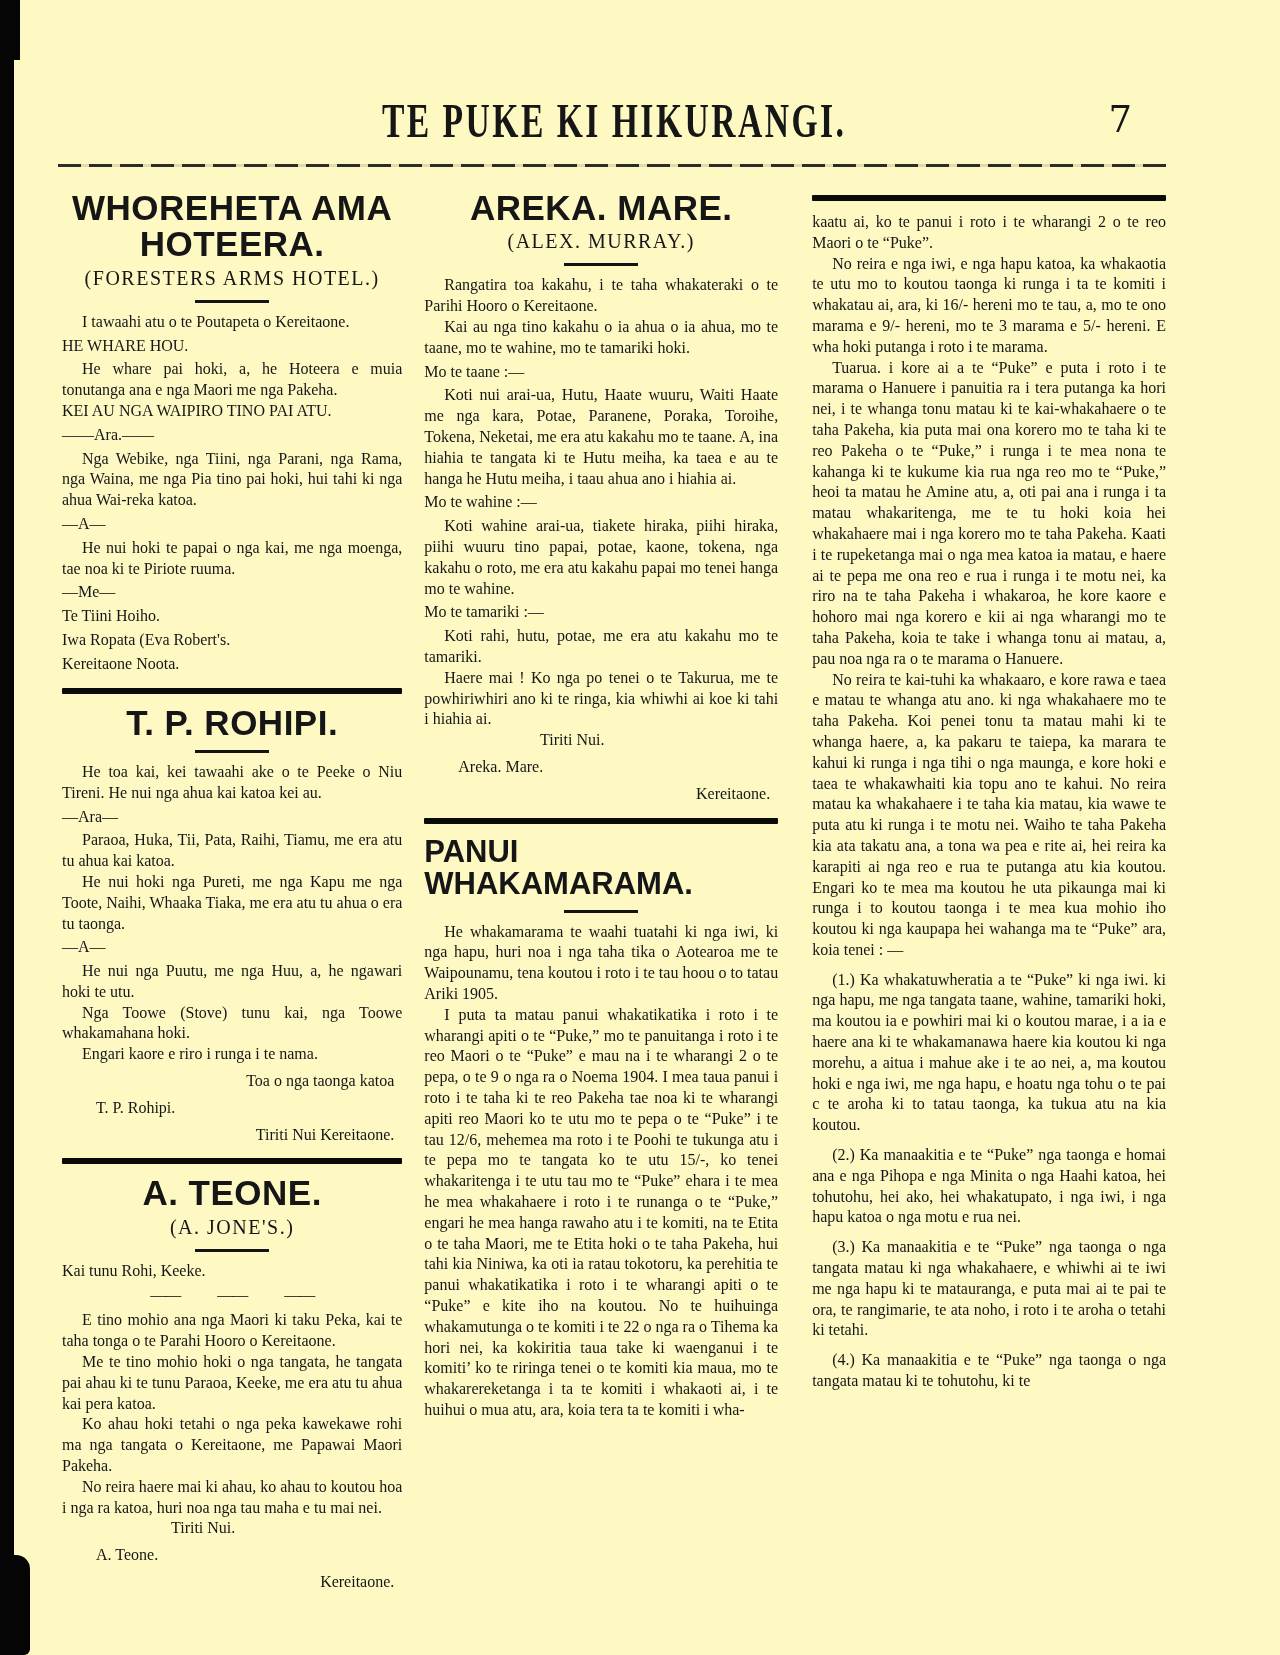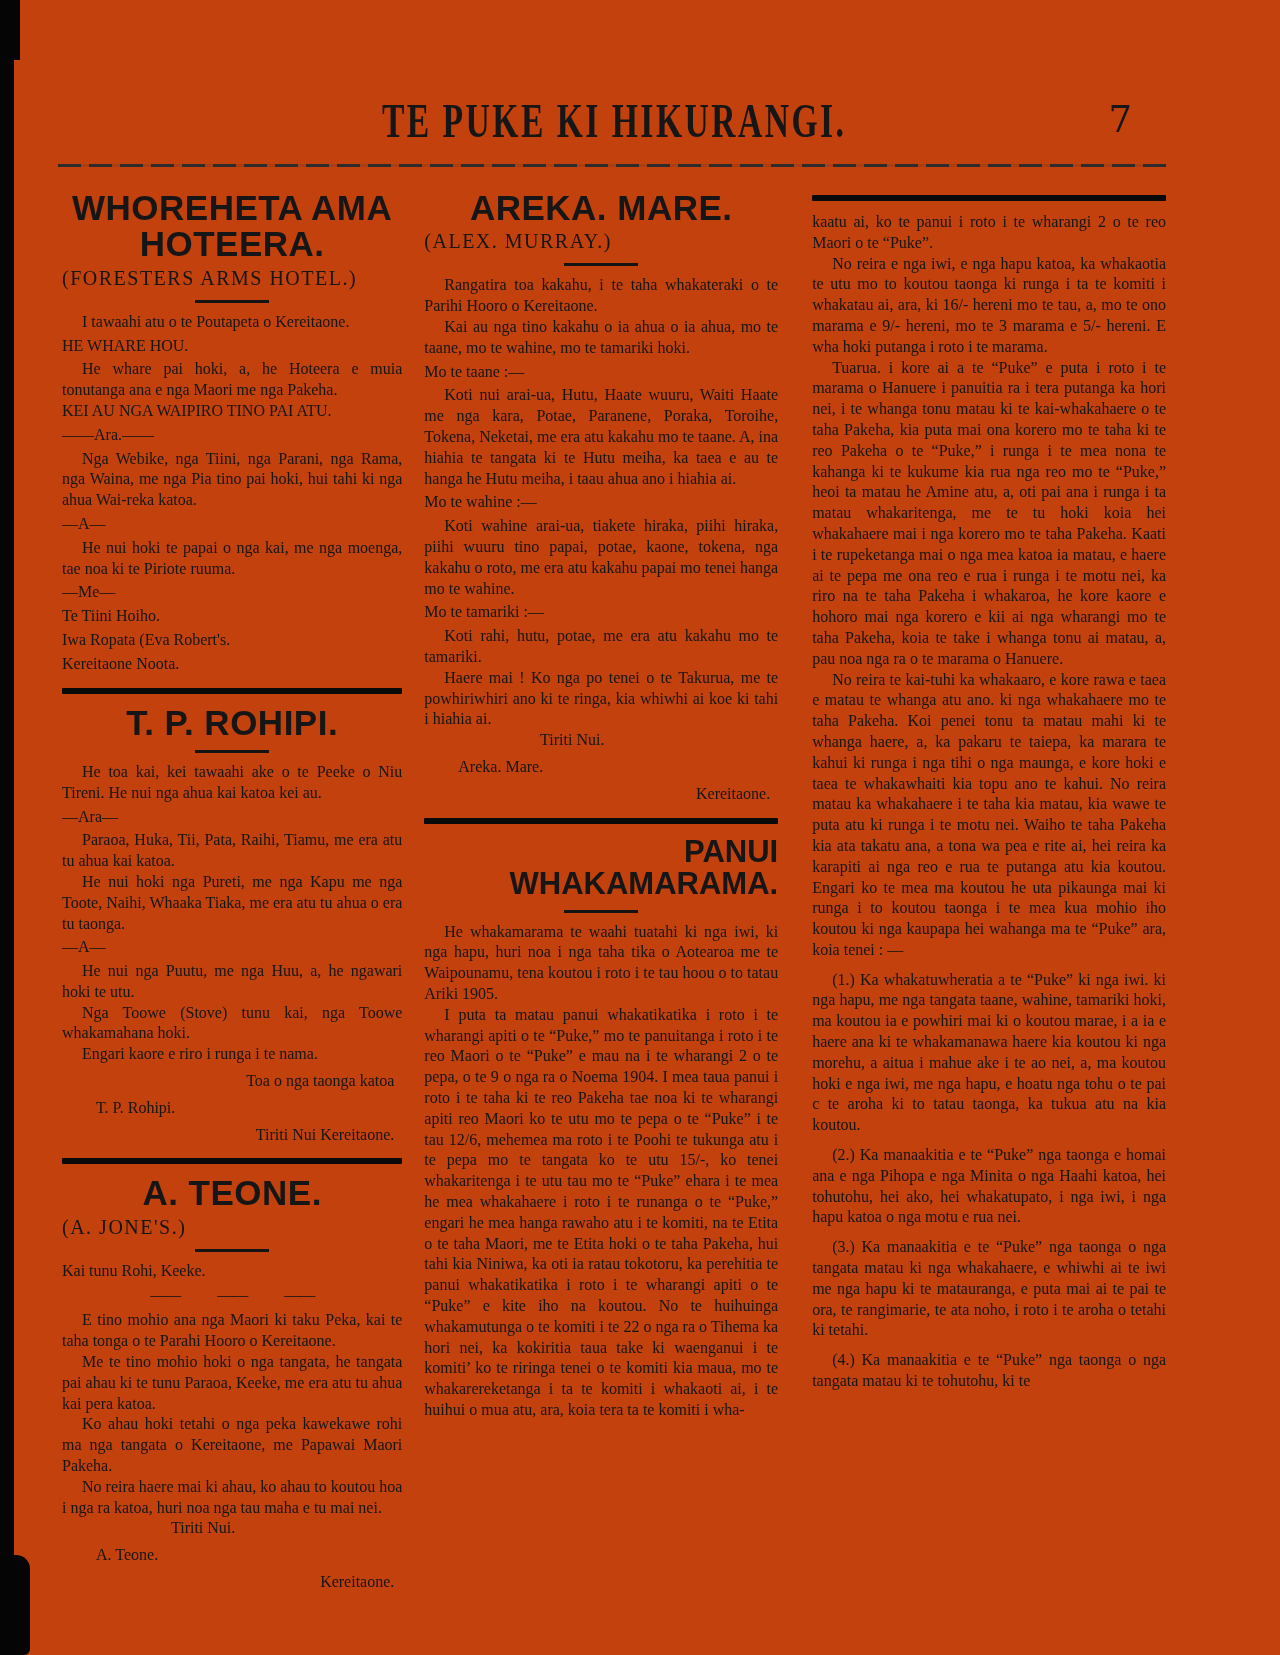--- a/index.html
+++ b/index.html
@@ -1,18 +1,18 @@
 <!DOCTYPE html>
 <html><head>
 <meta charset="utf-8">
 <style>
   html,body { margin:0; padding:0; background:#e8e8e4; }
   .page {
     position:relative; width:1280px; height:1655px;
-    background:#c2410c; overflow:hidden; color:#161616;
+    background:#fef9c3; overflow:hidden; color:#161616;
     font-family:"Liberation Serif", serif;
   }
   .scan-bar { position:absolute; left:0; top:0; width:14px; height:100%; background:#050505; }
   .scan-blob { position:absolute; left:0; top:1555px; width:30px; height:100px; background:#050505; border-radius:0 14px 6px 0; }
   .scan-blob-top { position:absolute; left:0; top:0; width:20px; height:60px; background:#050505; }
 
   .masthead { position:absolute; top:96px; left:62px; width:1104px; height:60px; }
   .mast-title {
     text-align:center; font-weight:700; font-size:41px; letter-spacing:3px;
     font-family:"Liberation Serif", serif;
@@ -32,24 +32,24 @@
   .col-right { width:366px;margin-left:12px; }
 
   .b { margin:0; }
   .b.h1 {
     font-family:"Liberation Sans", sans-serif; font-weight:700;
     font-size:35px; line-height:1.04; text-align:center;
     letter-spacing:0.5px; margin:8px 0 2px;
   }
   .b.h1w {
     font-family:"Liberation Sans", sans-serif; font-weight:700;
-    font-size:31px; line-height:1.05; text-align:right;
+    font-size:31px; line-height:1.05; text-align:left;
     letter-spacing:0px; margin:12px 0 4px;
   }
-  .b.sub { text-align:left; font-size:20px; letter-spacing:1.5px; margin:1px 0 0; }
+  .b.sub { text-align:center; font-size:20px; letter-spacing:1.5px; margin:1px 0 0; }
   .b.rule { width:74px; height:0; border-top:3px solid #141414; margin:9px auto; }
   .b.thick { height:6px; background:#0a0a0a; margin:13px 0 11px; border-radius:1px; }
   .b.p  { text-indent:20px; text-align:justify; }
   .b.p0 { text-align:justify; }
   .b.pn { text-indent:20px; text-align:justify; margin-top:9px; }
   .b.pc { text-align:left; margin:3px 0; }
   .b.dashes { text-align:center; word-spacing:34px; margin:1px 0 5px; letter-spacing:-1px; }
   .b.sigr  { text-align:right; padding-right:8px;  margin:6px 0; }
   .b.sigr2 { text-align:center; padding-right:58px; margin:0 0; }
   .b.sigl  { padding-left:34px; margin:6px 0; }

